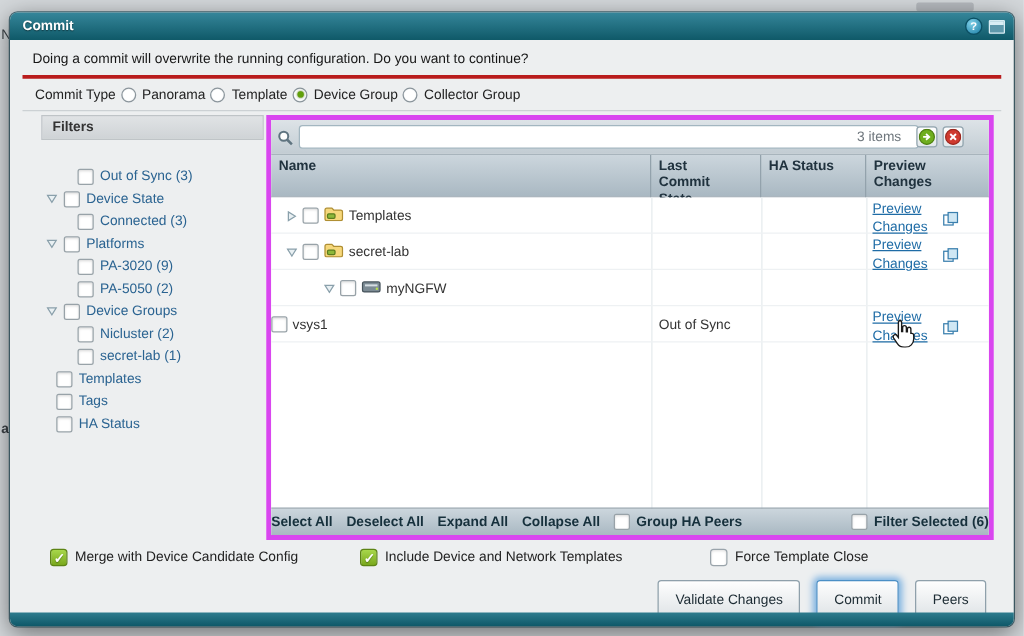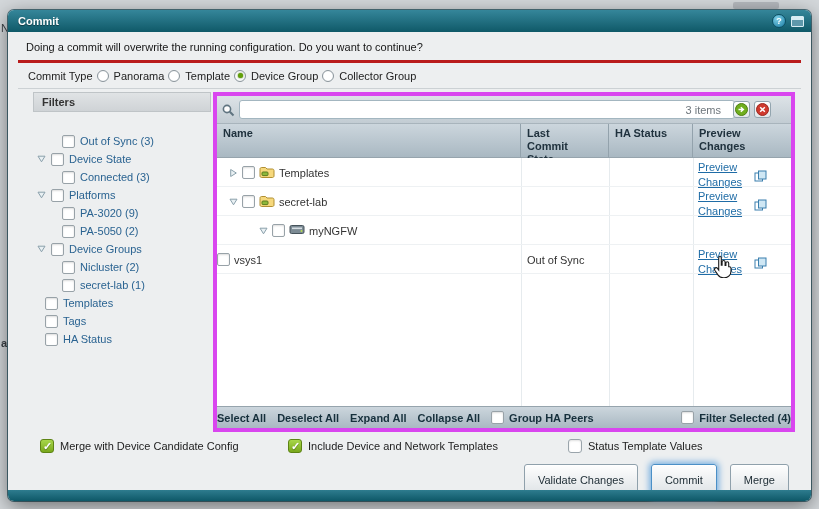--- a/index.html
+++ b/index.html
@@ -334,42 +334,42 @@
       <span class="lnk">Select All</span>
       <span class="lnk">Deselect All</span>
       <span class="lnk">Expand All</span>
       <span class="lnk">Collapse All</span>
       <span class="grp">
         <span class="cb"></span>
         <span>Group HA Peers</span>
       </span>
       <span class="grp right">
         <span class="cb"></span>
-        <span>Filter Selected (4)</span>
+        <span>Filter Selected (6)</span>
       </span>
     </div>
   </div>
 
   <div class="optgrp" style="left:280px">
     <span class="opt-cb" data-checked="true"></span>
     <span>Include Device and Network Templates</span>
   </div>
   <div class="optgrp" style="left:32px">
     <span class="opt-cb" data-checked="true"></span>
     <span>Merge with Device Candidate Config</span>
   </div>
   <div class="optgrp" style="left:560px">
     <span class="opt-cb" data-checked="false"></span>
-    <span>Status Template Values</span>
+    <span>Force Template Close</span>
   </div>
 
   <div class="btnrow">
     <div class="btn">Validate Changes</div>
     <div class="btn primary">Commit</div>
-    <div class="btn">Merge</div>
+    <div class="btn">Peers</div>
   </div>
 
   <div class="bstrip"></div>
 
   <span class="cursor">
     <svg width="19" height="23" viewBox="0 0 19 23">
       <path d="M6.5 1.2c1 0 1.8.8 1.8 1.8v7.3h.8V7.1c0-.9.7-1.6 1.5-1.6s1.5.7 1.5 1.6v3.4h.8V8.3c0-.8.6-1.5 1.4-1.5.8 0 1.4.7 1.4 1.5v3.4h.7c.9 0 1.6.7 1.6 1.6v2.6c0 4.1-2.9 6.9-6.7 6.9h-1c-2.3 0-4.1-1-5.4-2.9l-3.1-4.6c-.5-.8-.3-1.8.5-2.3.7-.5 1.7-.3 2.2.4l1.2 1.6V3c0-1 .8-1.8 1.8-1.8z" fill="#fff" stroke="#1a1a1a" stroke-width="1.1"></path>
     </svg>
   </span>
 

